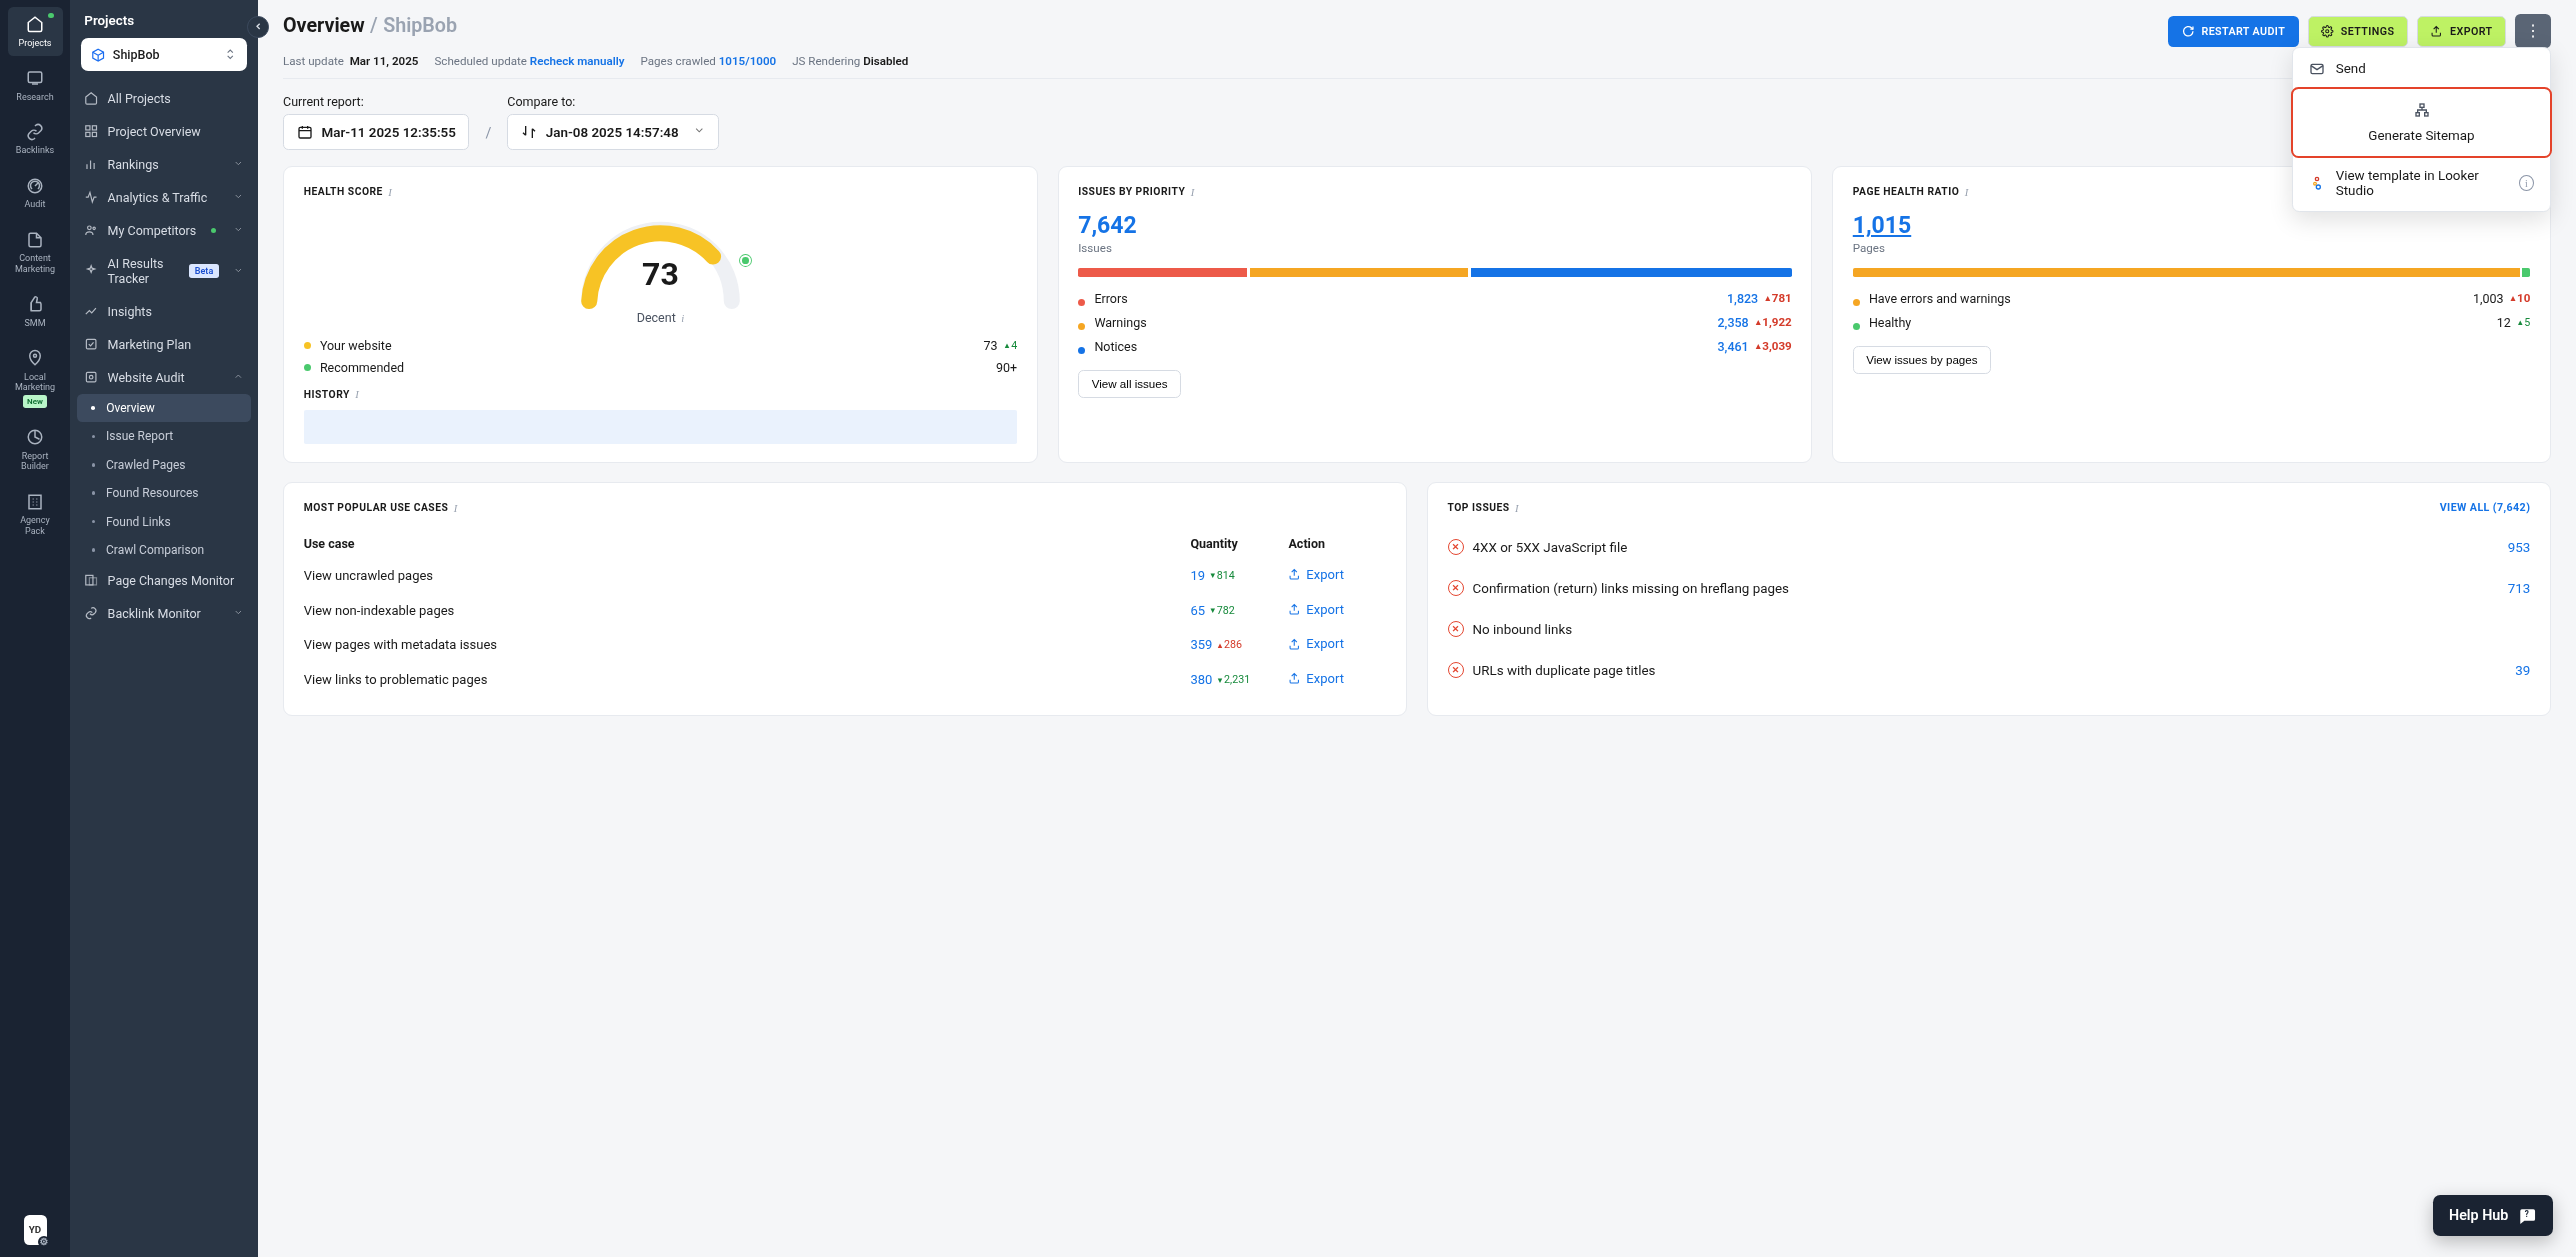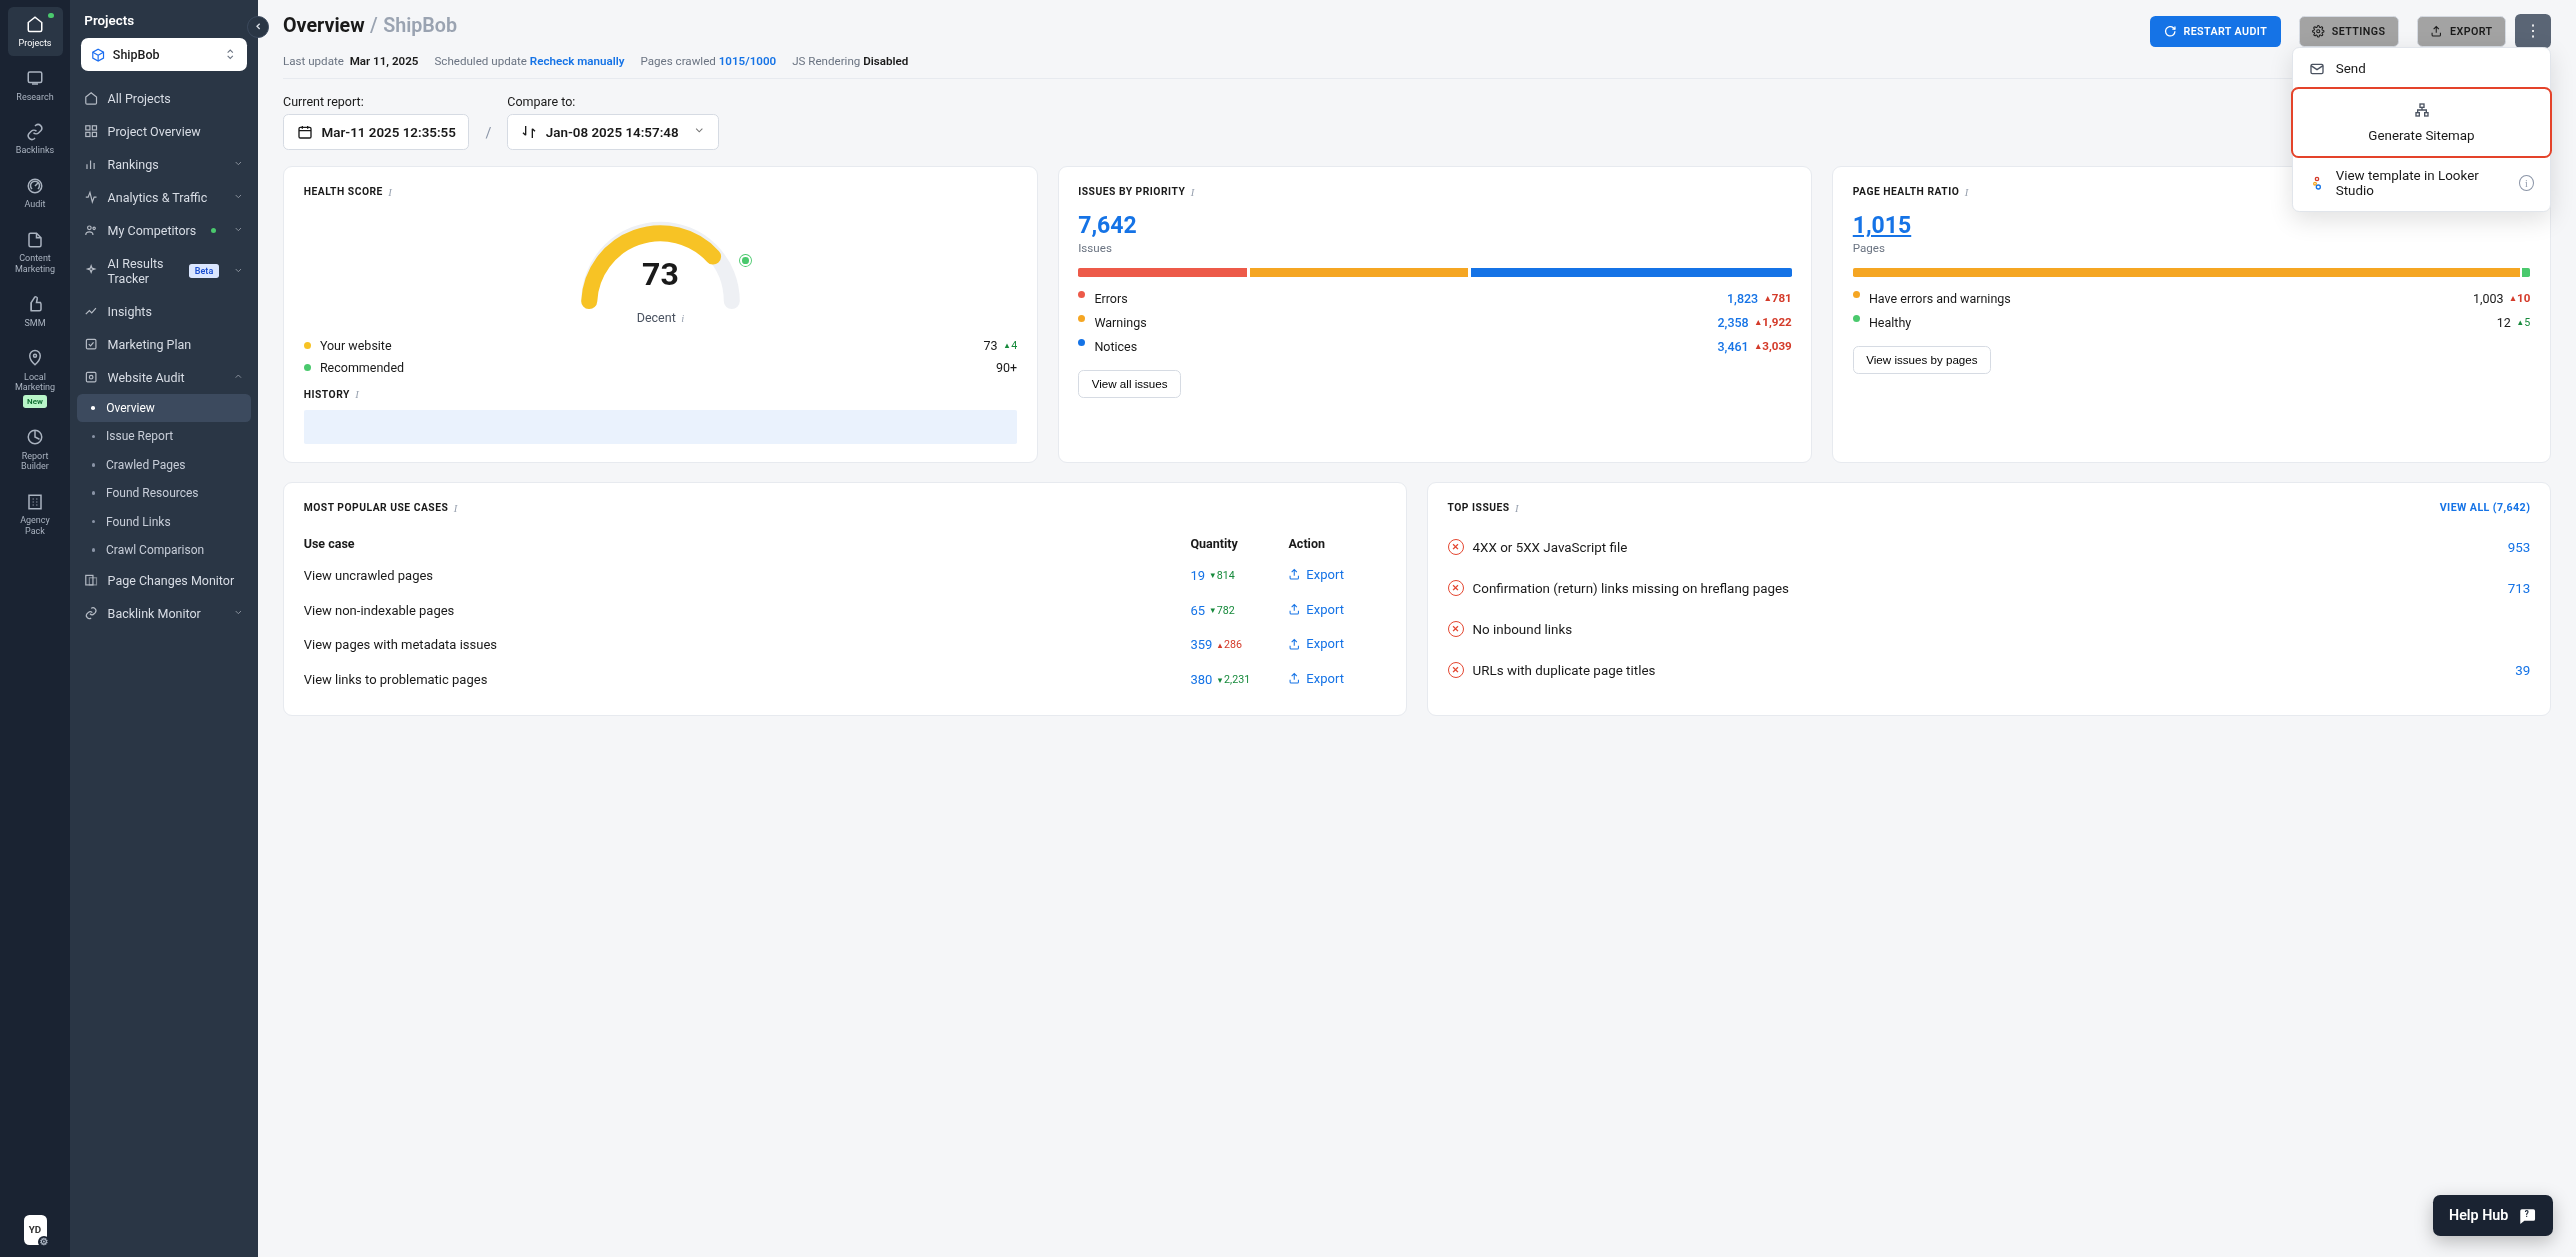--- a/index.html
+++ b/index.html
@@ -103,21 +103,21 @@
     .breadcrumb { font-size: 19.7px; font-weight: 700; display: flex; gap: 5.4px; align-items: baseline; }
     .breadcrumb .crumb-sB { color: #9aa3b1; font-weight: 600; }
     .breadcrumb .slash { color: #9aa3b1; font-weight: 500; }
     .head-actions { display: flex; gap: 9px; align-items: center; }
 
     .btn {
       display: inline-flex; align-items: center; gap: 7.2px; padding: 8px 12.5px; border-radius: 5.4px;
       font-size: 10.7px; font-weight: 600; letter-spacing: 0.4px; cursor: pointer; border: 0.9px solid transparent;
     }
     .btn-primary { background: #1573e6; color: #fff; }
-    .btn-outline { background: #a3a3a3; border-color: #d6dbe3; color: #1a1a1a; margin-left: 9px; }
+    .btn-outline { background: #bef264; border-color: #d6dbe3; color: #1a1a1a; }
     .btn-iconbox {
       width: 36px; height: 34px; background: #5a6575; border-radius: 5.4px;
       display: flex; align-items: center; justify-content: center; cursor: pointer;
     }
     .btn-iconbox span { color: #fff; font-size: 16px; line-height: 1; }
 
     .meta-row { display: flex; gap: 16px; font-size: 11.6px; color: #6b7482; margin-bottom: 14.3px; flex-wrap: wrap; border-bottom: 0.9px solid #e7eaef; padding-bottom: 10.7px;}
     .meta-row strong { color: #1a1a1a; font-weight: 600; }
     .meta-row .link { color: #1573e6; font-weight: 600; }
 
@@ -162,21 +162,21 @@
     .big-num.underline { text-decoration: underline; }
     .sub-label { font-size: 11.6px; color: #6b7482; margin-top: 1.8px; margin-bottom: 12.5px; }
     .bar-split { display: flex; height: 9px; border-radius: 1.8px; overflow: hidden; gap: 2.7px; margin-bottom: 14.3px;}
     .bar-seg { height: 100%; }
     .seg-red { background: #ed5a49; }
     .seg-orange { background: #f5a623; }
     .seg-blue { background: #1573e6; }
     .seg-green { background: #4ac96d; }
 
     .issue-row { display: flex; align-items: center; justify-content: space-between; margin: 9px 0; font-size: 12.5px; }
-    .issue-left { display: flex; align-items: flex-start; gap: 9px; }
+    .issue-left { display: flex; align-items: flex-end; gap: 9px; }
     .issue-right { display: flex; gap: 7.2px; }
     .issue-val { color: #1573e6; font-weight: 500; cursor: pointer; }
     .card-btn {
       border: 0.9px solid #d6dbe3; background: #fff; border-radius: 5.4px; padding: 6.3px 12.5px;
       font-size: 11.6px; cursor: pointer; font-weight: 500;
     }
     .card-foot { margin-top: 16px; }
 
     
     .lower-row { display: grid; grid-template-columns: 1fr 1fr; gap: 19.7px; }

